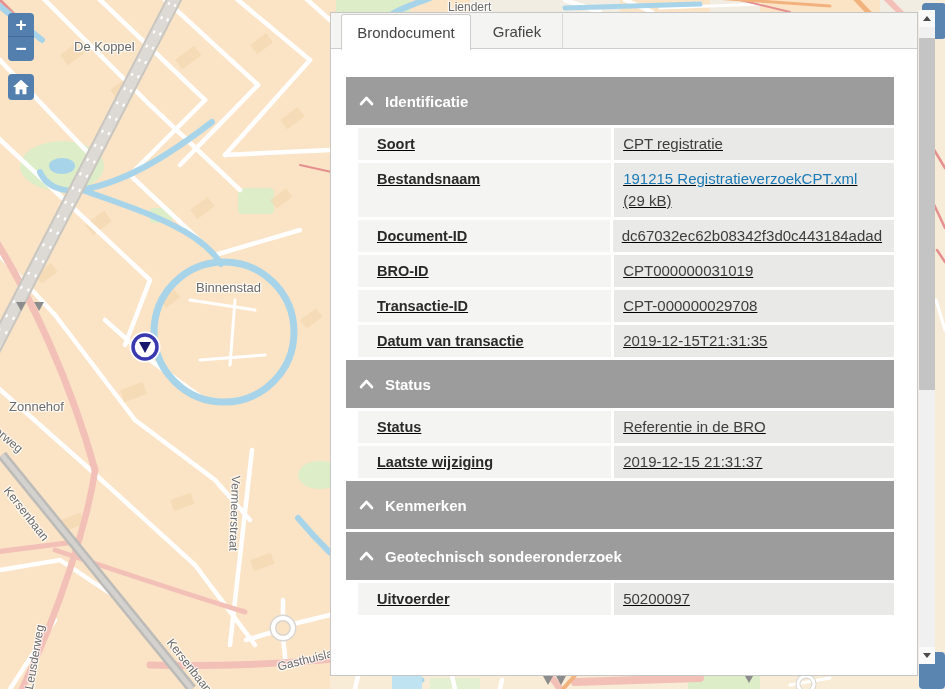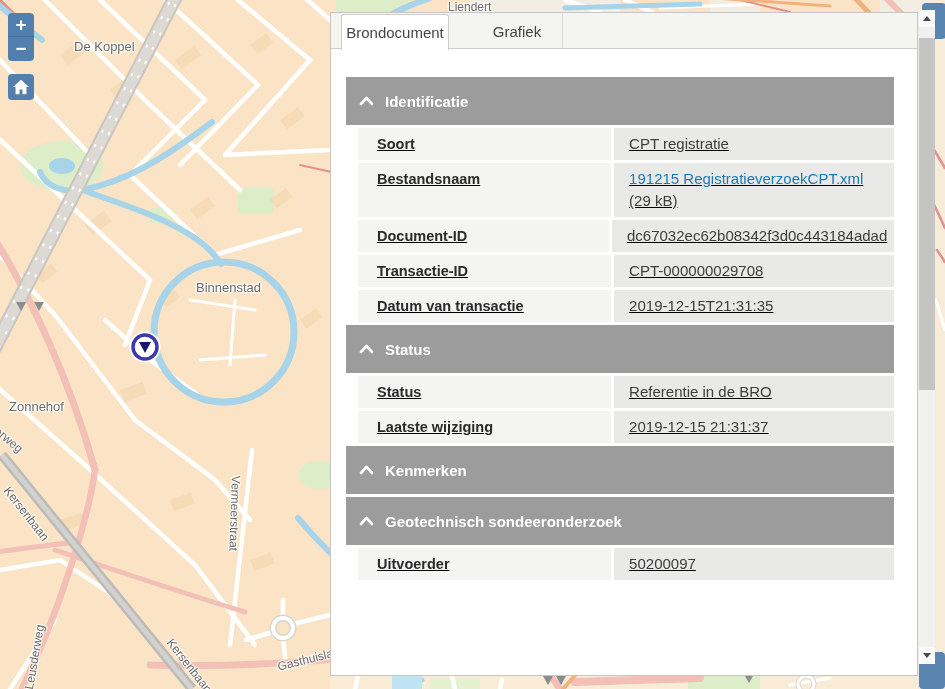--- a/index.html
+++ b/index.html
@@ -28,35 +28,35 @@
   .bluepeek.top{left:922px;top:3px;width:24px;height:36px;}
   .bluepeek.bottom{left:919px;top:652px;width:26px;height:37px;}
 
   
   #panel{position:absolute;left:330px;top:12px;width:588px;height:664px;background:#fff;
     border:1px solid #c6c6c6;box-sizing:border-box;z-index:20;}
   .tabbar{position:absolute;left:0;top:0;right:0;height:36px;background:#f4f4f2;
     border-bottom:1px solid #cfcdcb;box-sizing:border-box;}
   .tab{position:absolute;top:1px;height:34px;display:flex;align-items:center;justify-content:center;
     font-size:15px;color:#454545;cursor:pointer;box-sizing:border-box;}
-  .tab.active{left:10px;width:108px;background:#fff;border:1px solid #cfcdcb;border-bottom:none;
+  .tab.active{left:10px;width:130px;background:#fff;border:1px solid #cfcdcb;border-bottom:none;
     border-radius:3px 3px 0 0;height:36px;z-index:2;}
   .tab.inactive{left:141px;width:91px;border-right:1px solid #dad8d6;}
   .content{position:absolute;left:15px;top:64px;width:548px;}
   .section-header{height:48px;background:#9c9c9c;display:flex;align-items:center;
     margin-bottom:3px;cursor:pointer;}
   .section-header .chev{margin-left:13px;margin-right:11px;display:flex;align-items:center;}
   .section-header .title{color:#fff;font-weight:bold;font-size:15px;}
   .rows{margin-left:12px;text-decoration:underline;}
   .row{display:flex;margin-bottom:3px;}
   .cell{box-sizing:border-box;}
   .cell.label{width:255px;margin-right:3px;background:#f4f4f3;color:#2a2a2a;font-weight:bold;
     font-size:14.5px;padding:6px 6px 6px 19px;line-height:20px;}
   .cell.value{width:282px;background:#e9e9e8;color:#3d3d3d;font-size:15px;
-    padding:5px 12px 5px 15px;line-height:22px;}
+    padding:5px 12px 5px 9px;line-height:22px;}
   .cell.value a{color:#1a7ab5;text-decoration:none;cursor:pointer;}
 
   
   #vscroll{position:absolute;left:919px;top:10px;width:16px;height:654px;background:#f0f0f0;z-index:25;}
   .sbtn{position:absolute;left:0;width:16px;height:17px;background:#fafafa;display:flex;
     align-items:center;justify-content:center;cursor:pointer;}
   .sbtn.up{top:0;}
   .sbtn.down{bottom:0;}
   .tri-up{width:0;height:0;border-left:4px solid transparent;border-right:4px solid transparent;
     border-bottom:5px solid #4a4a4a;}
@@ -268,20 +268,24 @@
         </div>
         <div class="row">
           <div class="cell label">Bestandsnaam</div>
           <div class="cell value"><a href="#">191215 RegistratieverzoekCPT.xml</a><span> (29 kB)</span></div>
         </div>
         <div class="row">
           <div class="cell label">Document-ID</div>
           <div class="cell value">dc67032ec62b08342f3d0c443184adad</div>
         </div>
         <div class="row">
+          <div class="cell label">BRO-ID</div>
+          <div class="cell value">CPT000000031019</div>
+        </div>
+        <div class="row">
           <div class="cell label">Transactie-ID</div>
           <div class="cell value">CPT-000000029708</div>
         </div>
         <div class="row">
           <div class="cell label">Datum van transactie</div>
           <div class="cell value">2019-12-15T21:31:35</div>
         </div>
       </div>
 
       <div class="section-header">

